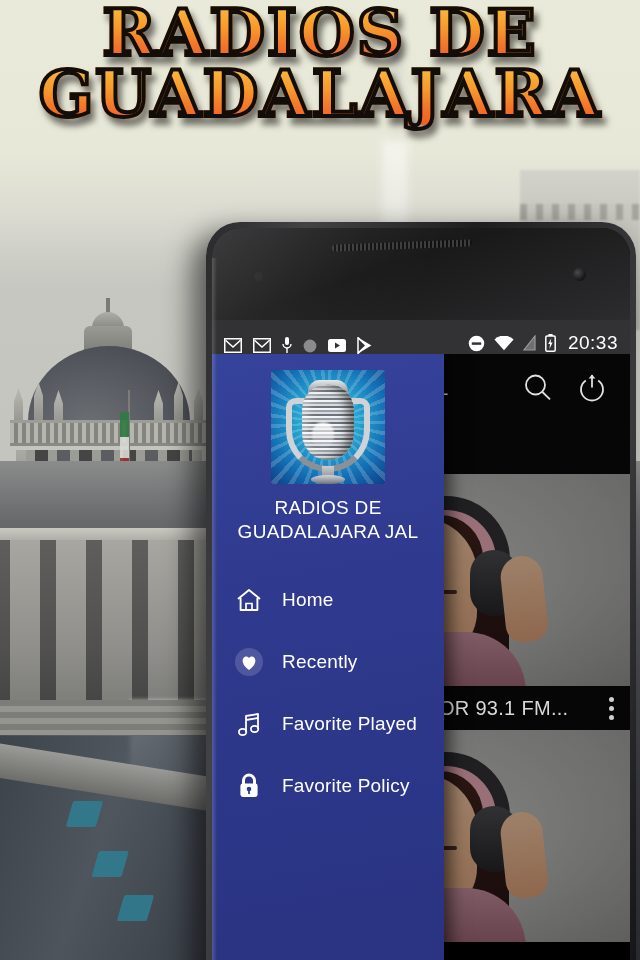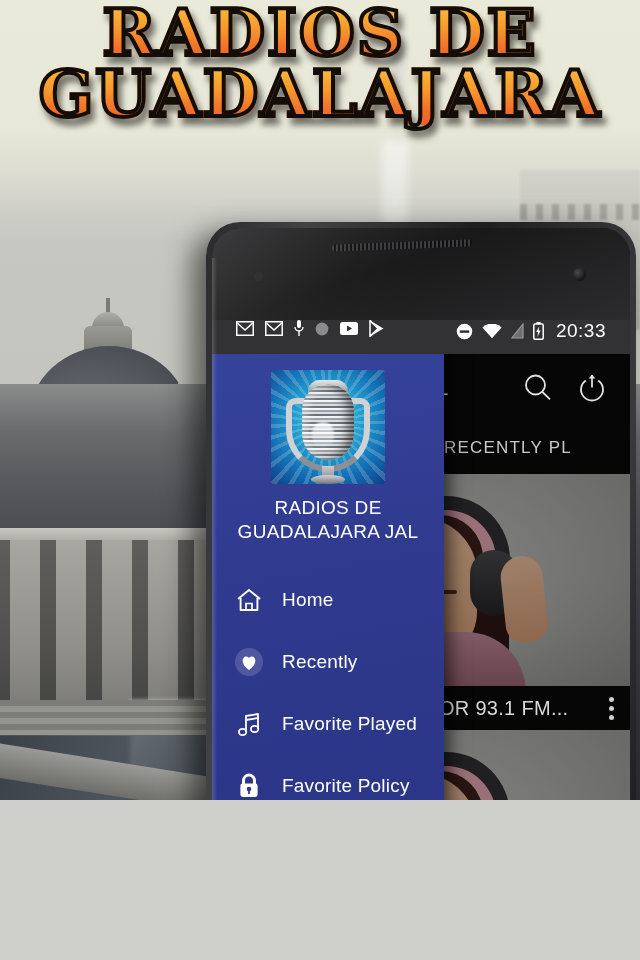--- a/index.html
+++ b/index.html
@@ -8,21 +8,21 @@
     width: 640px;
     height: 960px;
     overflow: hidden;
     font-family: "Liberation Sans", sans-serif;
     background: #cfd0cb;
   }
 
   #stage {
     position: relative;
     width: 640px;
-    height: 800px;
+    height: 960px;
     overflow: hidden;
     background: #d8d9d4;
   }
 
   
   .bg-photo {
     position: absolute;
     inset: 0;
     background:
       
@@ -250,22 +250,22 @@
     position: absolute; left: 0; top: 0; width: 100%; height: 92px;
     background: linear-gradient(115deg, rgba(255,255,255,.10) 0%, rgba(255,255,255,.02) 34%, rgba(255,255,255,0) 52%);
   }
 
   
   .statusbar {
     position: relative;
     height: 34px;
     background: #323234;
     display: flex;
-    align-items: flex-start;
-    padding: 0 24px;
+    align-items: flex-end;
+    padding: 0 12px;
     color: #fff;
   }
   .sb-left { display: flex; align-items: center; gap: 11px; }
   .sb-right { display: flex; align-items: center; gap: 9px; margin-left: auto; }
   .sb-ico { display: block; }
   .sb-clock {
     font-size: 19px;
     letter-spacing: .5px;
     color: #ffffff;
     margin-left: 3px;
@@ -627,21 +627,20 @@
             <svg width="32" height="32" viewBox="0 0 32 32">
                 <path d="M9.8 8.4 A11 11 0 1 0 22.2 8.4" fill="none" stroke="#e0e0e0" stroke-width="1.8"></path>
                 <line x1="16" y1="3" x2="16" y2="15.5" stroke="#e0e0e0" stroke-width="1.8"></line>
                 <path d="M16 2.6 L12.6 6.4 L19.4 6.4 Z" fill="#e0e0e0"></path>
               </svg>
           </div>
         </div>
 
         <div class="tabbar">
           <div class="tab tab-1">E</div>
-          <div class="tab tab-2">RECENTLY PL</div>
         </div>
 
         <div class="cards">
 
           <div class="card">
             <div class="card-photo">
               <div class="hp-hair-back"></div>
               <div class="hp-face"></div>
               <div class="hp-eye l"></div>
               <div class="hp-eye r"></div>

